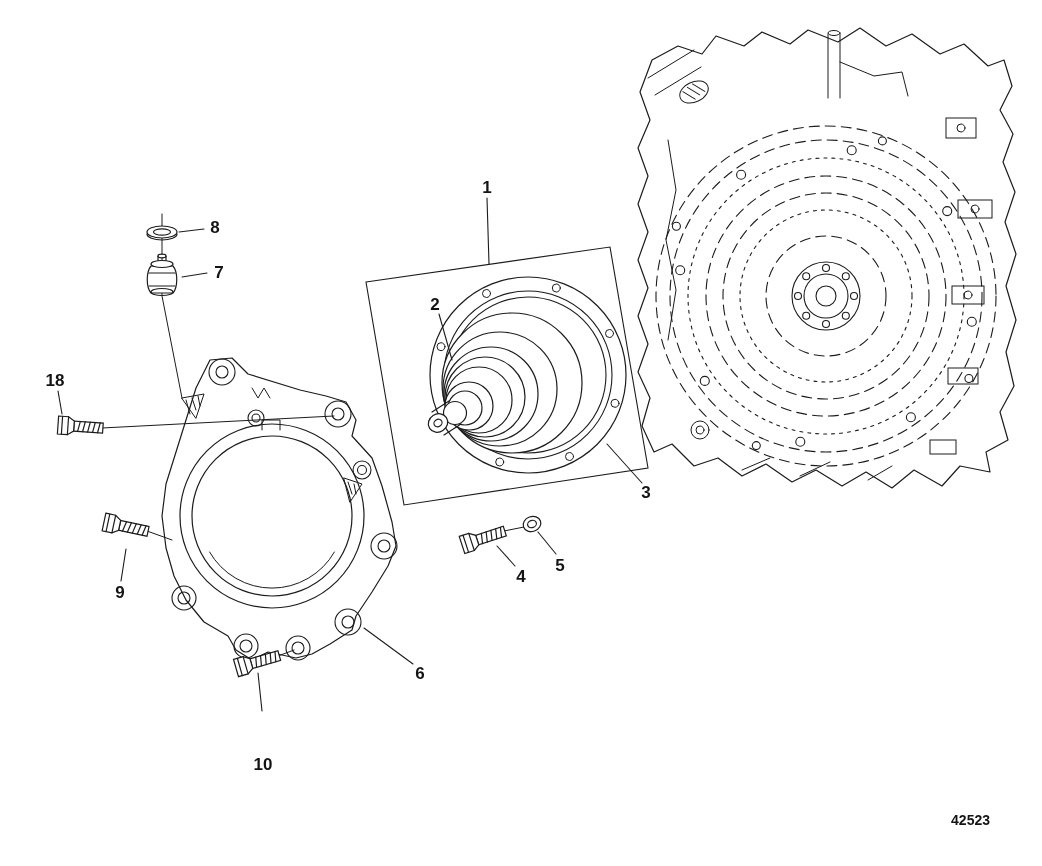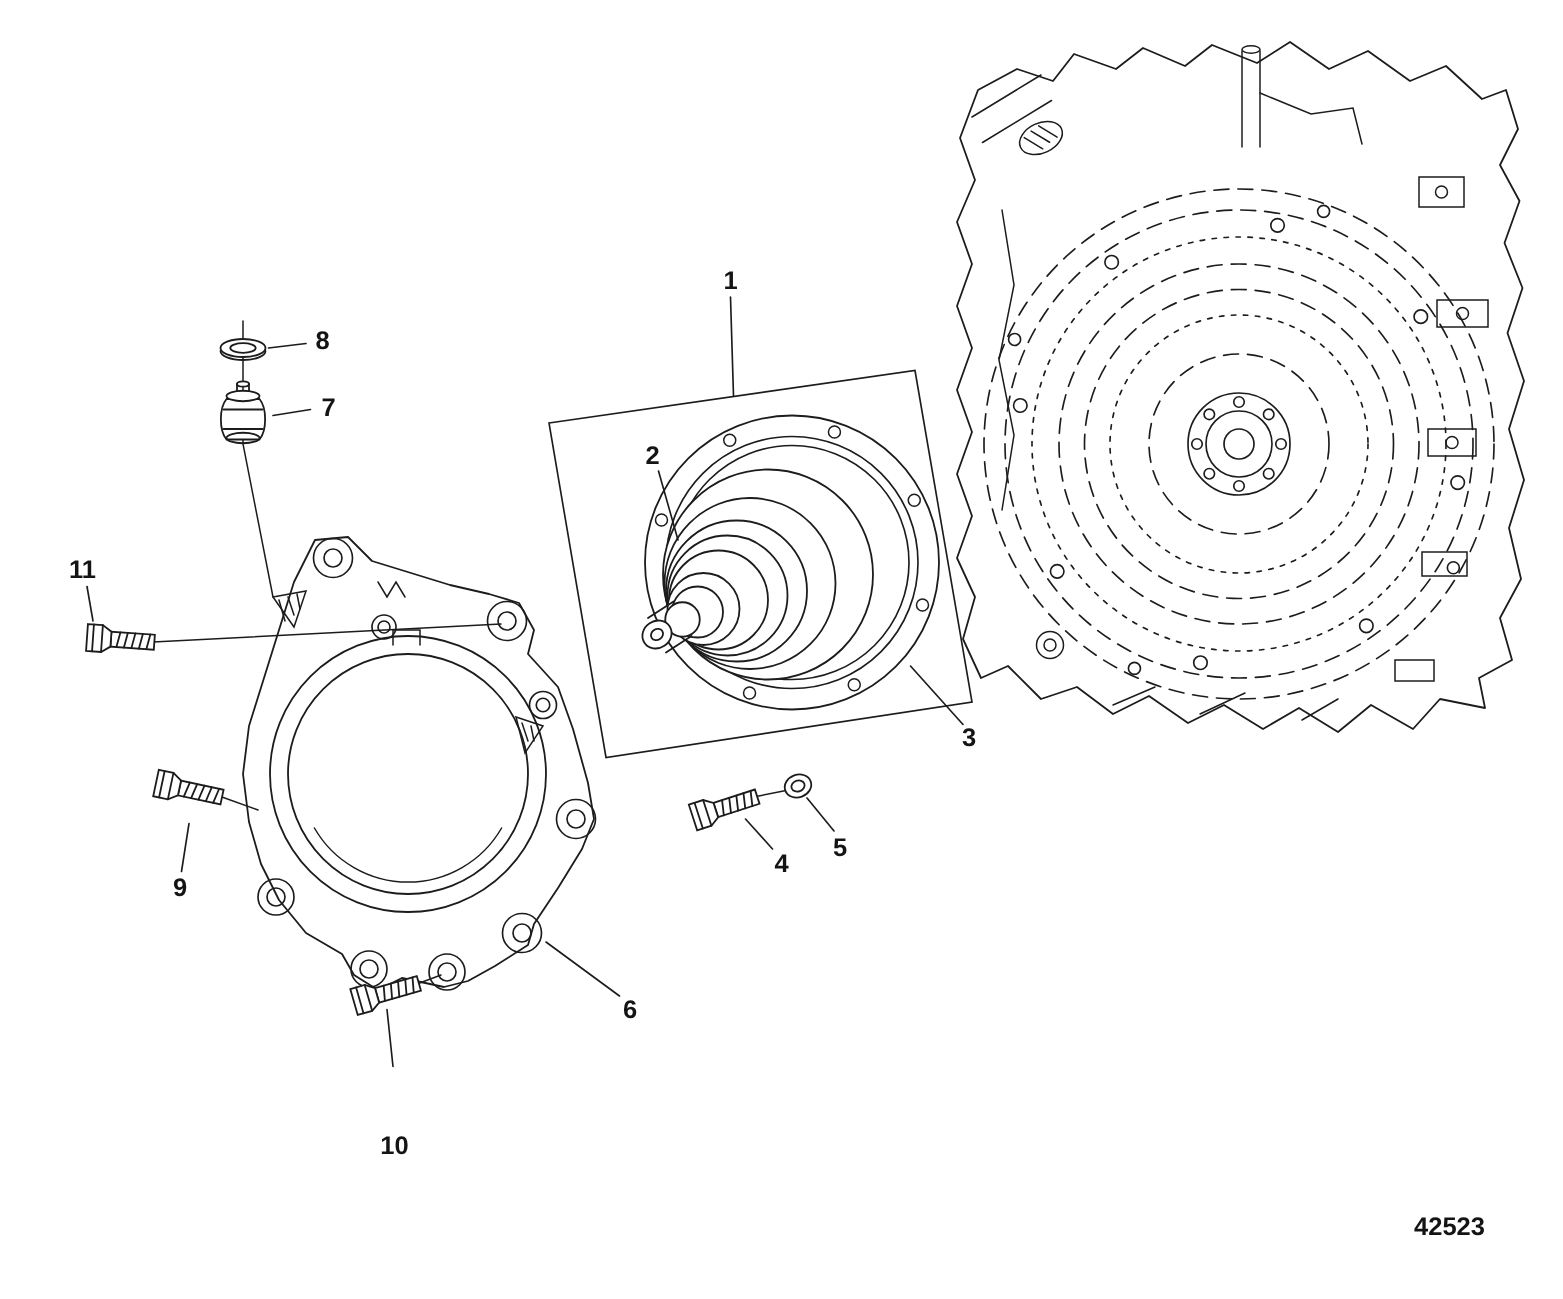--- a/index.html
+++ b/index.html
@@ -9,21 +9,21 @@
   }
   .stage{position:relative;width:1042px;height:866px;background:#ffffff;overflow:hidden;}
   .stage svg{position:absolute;left:0;top:0;}
   .callout{
     position:absolute;transform:translate(-50%,-50%);
     font-weight:bold;font-size:17px;color:#141414;line-height:1;
     user-select:none;white-space:nowrap;
   }
   .drawing-number{
     position:absolute;right:52px;bottom:38px;
-    font-weight:bold;font-size:17px;color:#141414;
+    font-weight:bold;font-size:14px;color:#141414;
   }
 </style>
 </head>
 <body>
 
 <div class="stage">
 
 <svg width="1042" height="866" viewBox="0 0 1042 866">
   <defs>
     <g id="bolt-shape">
@@ -236,17 +236,17 @@
 <div class="callout" style="left:487px;top:187px">1</div>
 <div class="callout" style="left:435px;top:304px">2</div>
 <div class="callout" style="left:646px;top:492px">3</div>
 <div class="callout" style="left:521px;top:576px">4</div>
 <div class="callout" style="left:560px;top:565px">5</div>
 <div class="callout" style="left:420px;top:673px">6</div>
 <div class="callout" style="left:219px;top:272px">7</div>
 <div class="callout" style="left:215px;top:227px">8</div>
 <div class="callout" style="left:120px;top:592px">9</div>
 <div class="callout" style="left:263px;top:764px">10</div>
-<div class="callout" style="left:55px;top:380px">11</div>
+<div class="callout" style="left:55px;top:380px">18</div>
 
 <div class="drawing-number">42523</div>
 
 </div>
 
 </body></html>

